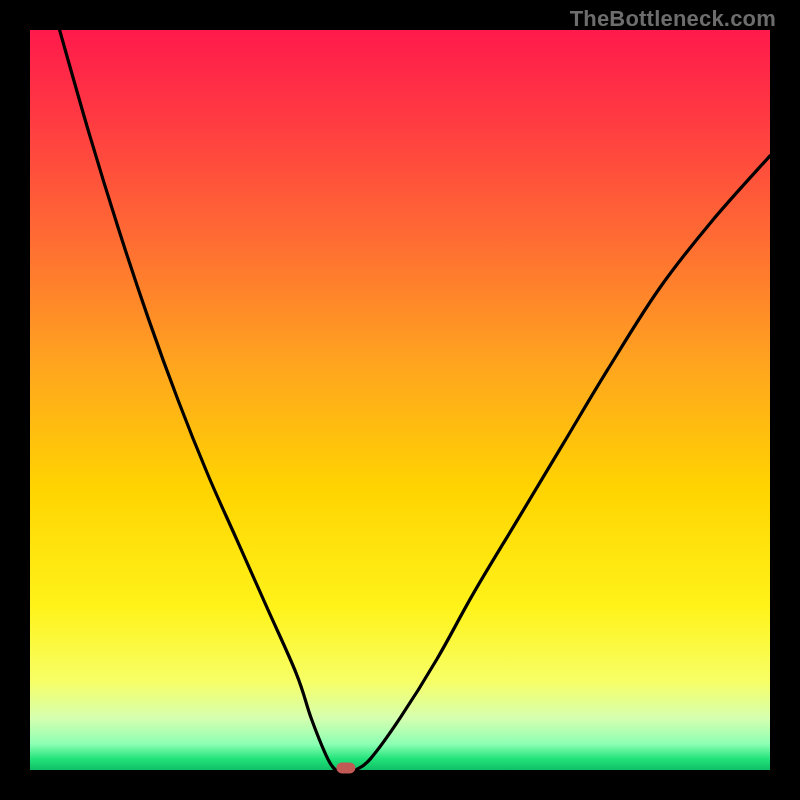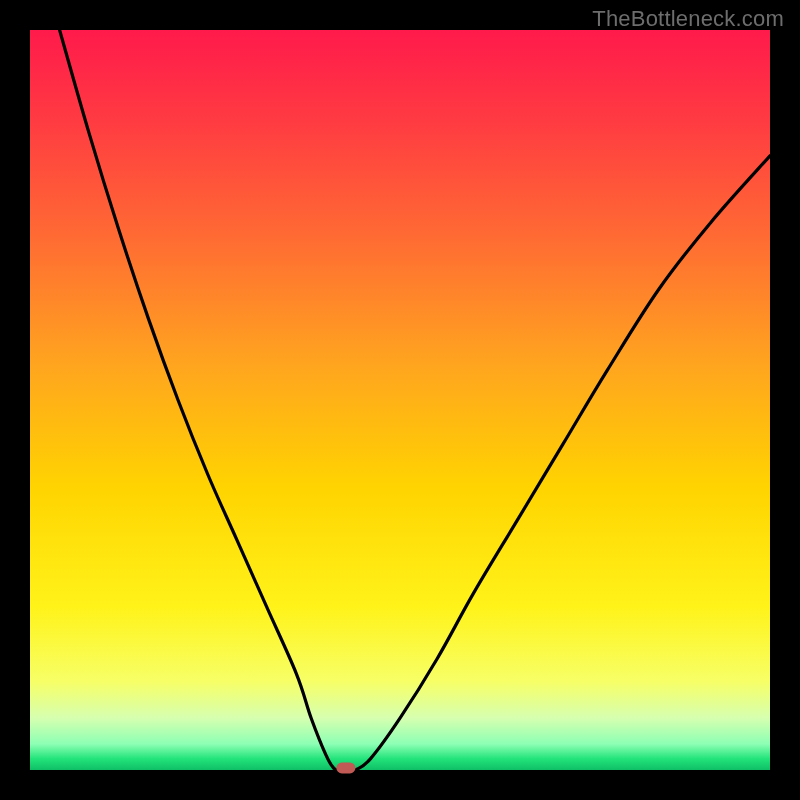--- a/index.html
+++ b/index.html
@@ -29,24 +29,24 @@
   .gradient-bg {
     position: absolute;
     left: 0;
     top: 0;
     width: 740px;
     height: 740px;
   }
   .watermark {
     position: absolute;
     top: 6px;
-    right: 16px;
+    right: 24px;
     color: #6d6d6d;
     font-size: 22px;
-    font-weight: 400;
+    font-weight: 700;
     letter-spacing: 0.2px;
     margin-left: 27px;
   }
   .curve-svg {
     position: absolute;
     left: 0;
     top: 0;
     width: 740px;
     height: 740px;
   }

